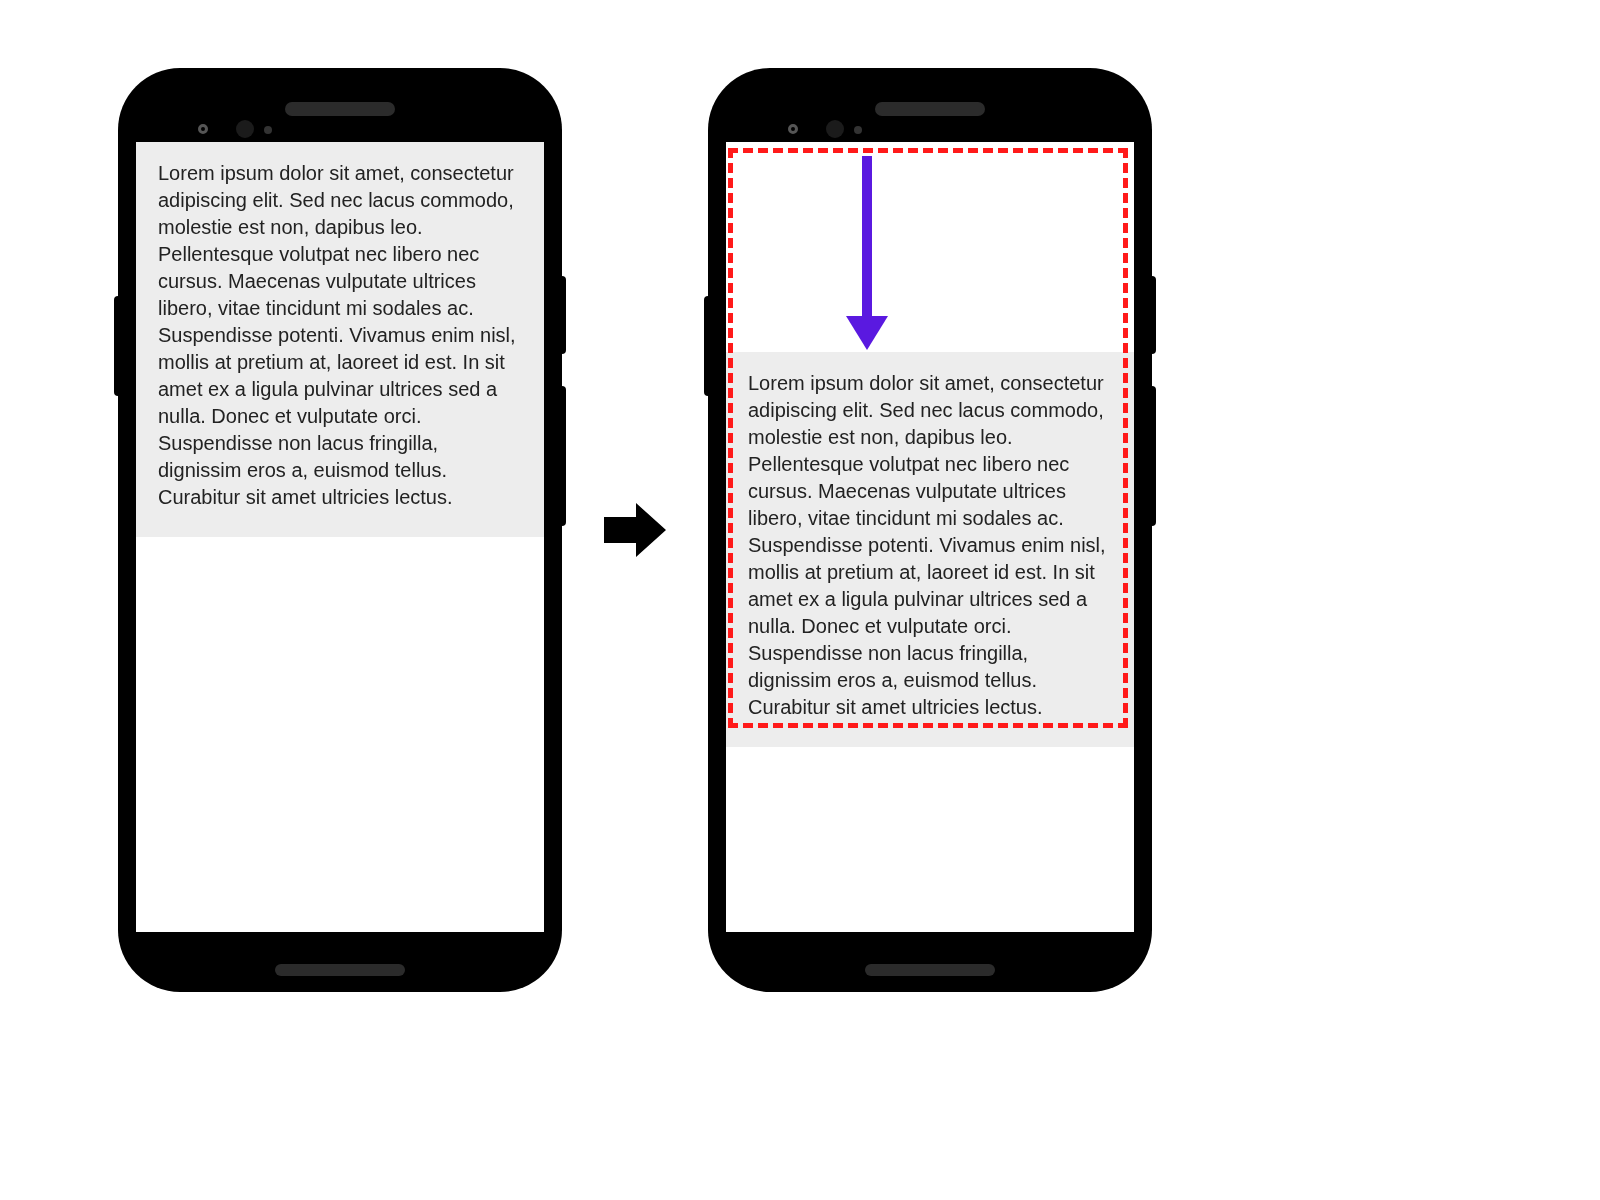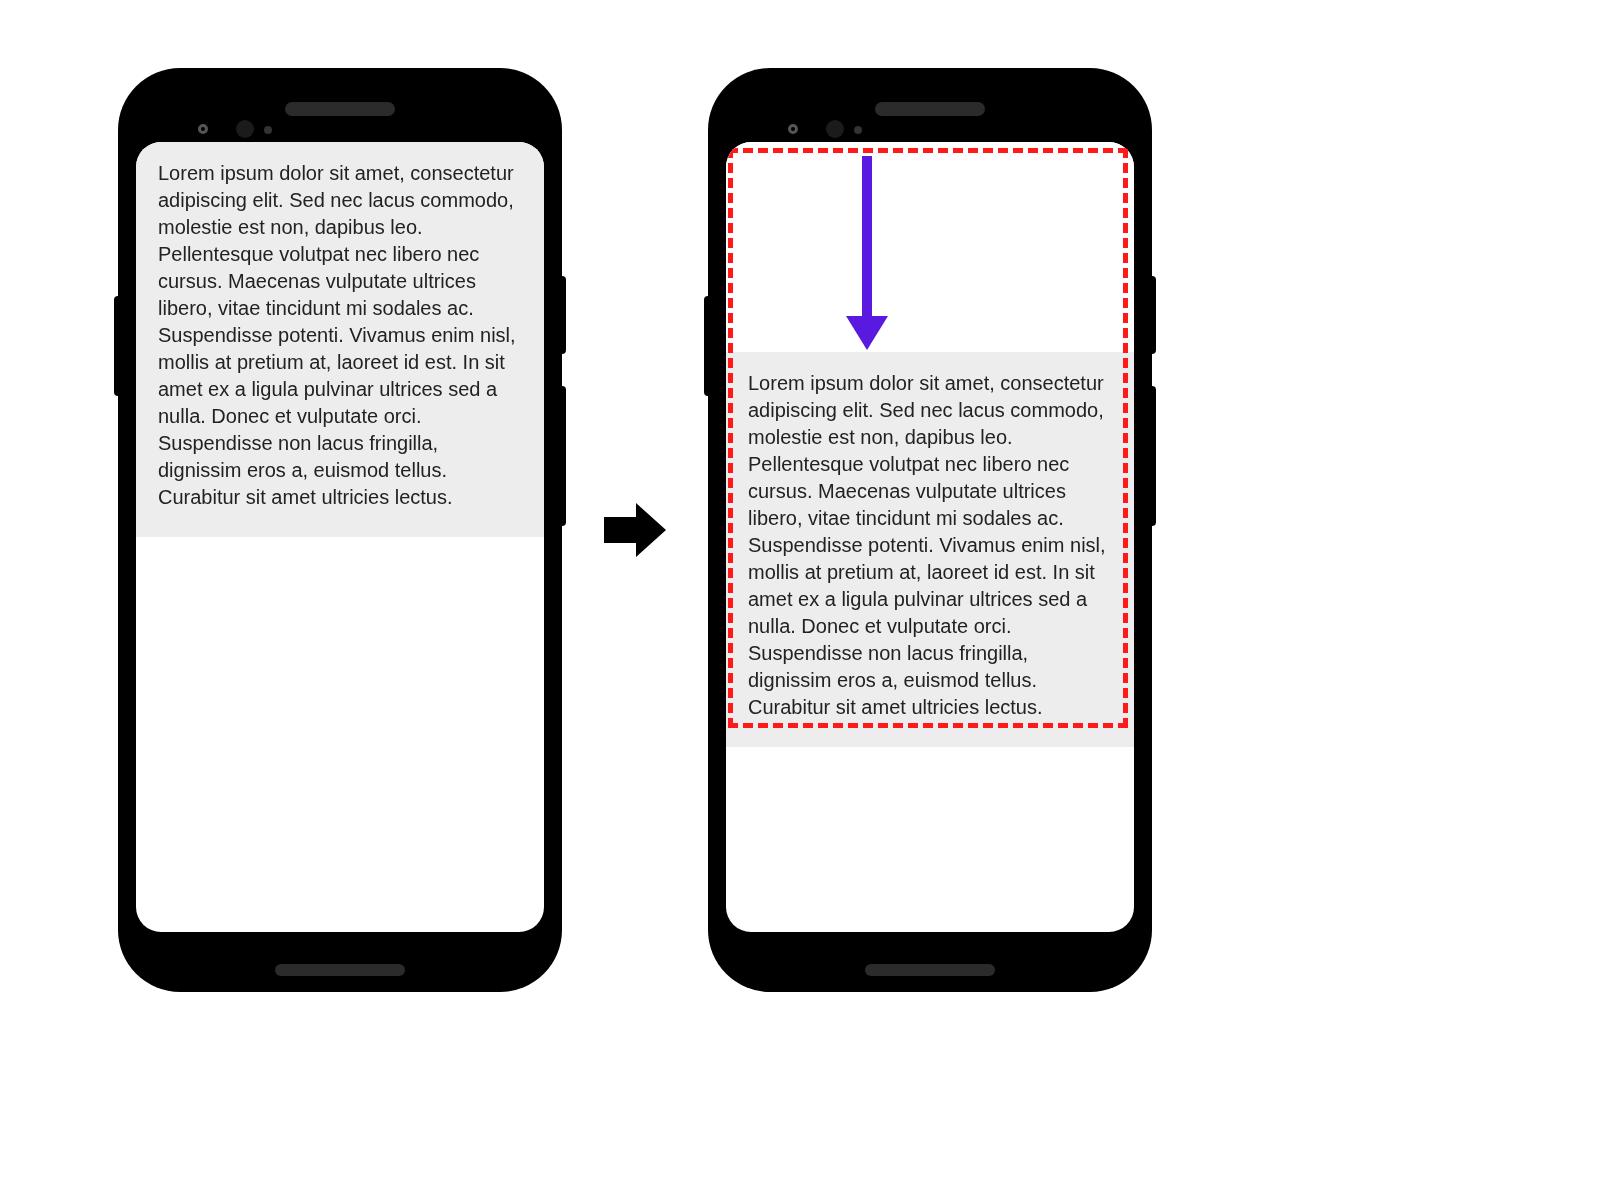--- a/index.html
+++ b/index.html
@@ -61,21 +61,20 @@
       top: 40px; left: 128px;
       width: 8px; height: 8px;
       background: #333; border-radius: 50%;
     }
     .phone .screen {
       background: #fff;
       width: 100%;
       height: 790px;
       position: relative;
       overflow: hidden;
-      border-radius: 25px;
     }
     .phone .bezel-bottom {
       height: 58px;
       position: relative;
     }
     .phone .speaker-bottom {
       position: absolute;
       bottom: 14px;
       left: 50%;
       transform: translateX(-50%);

